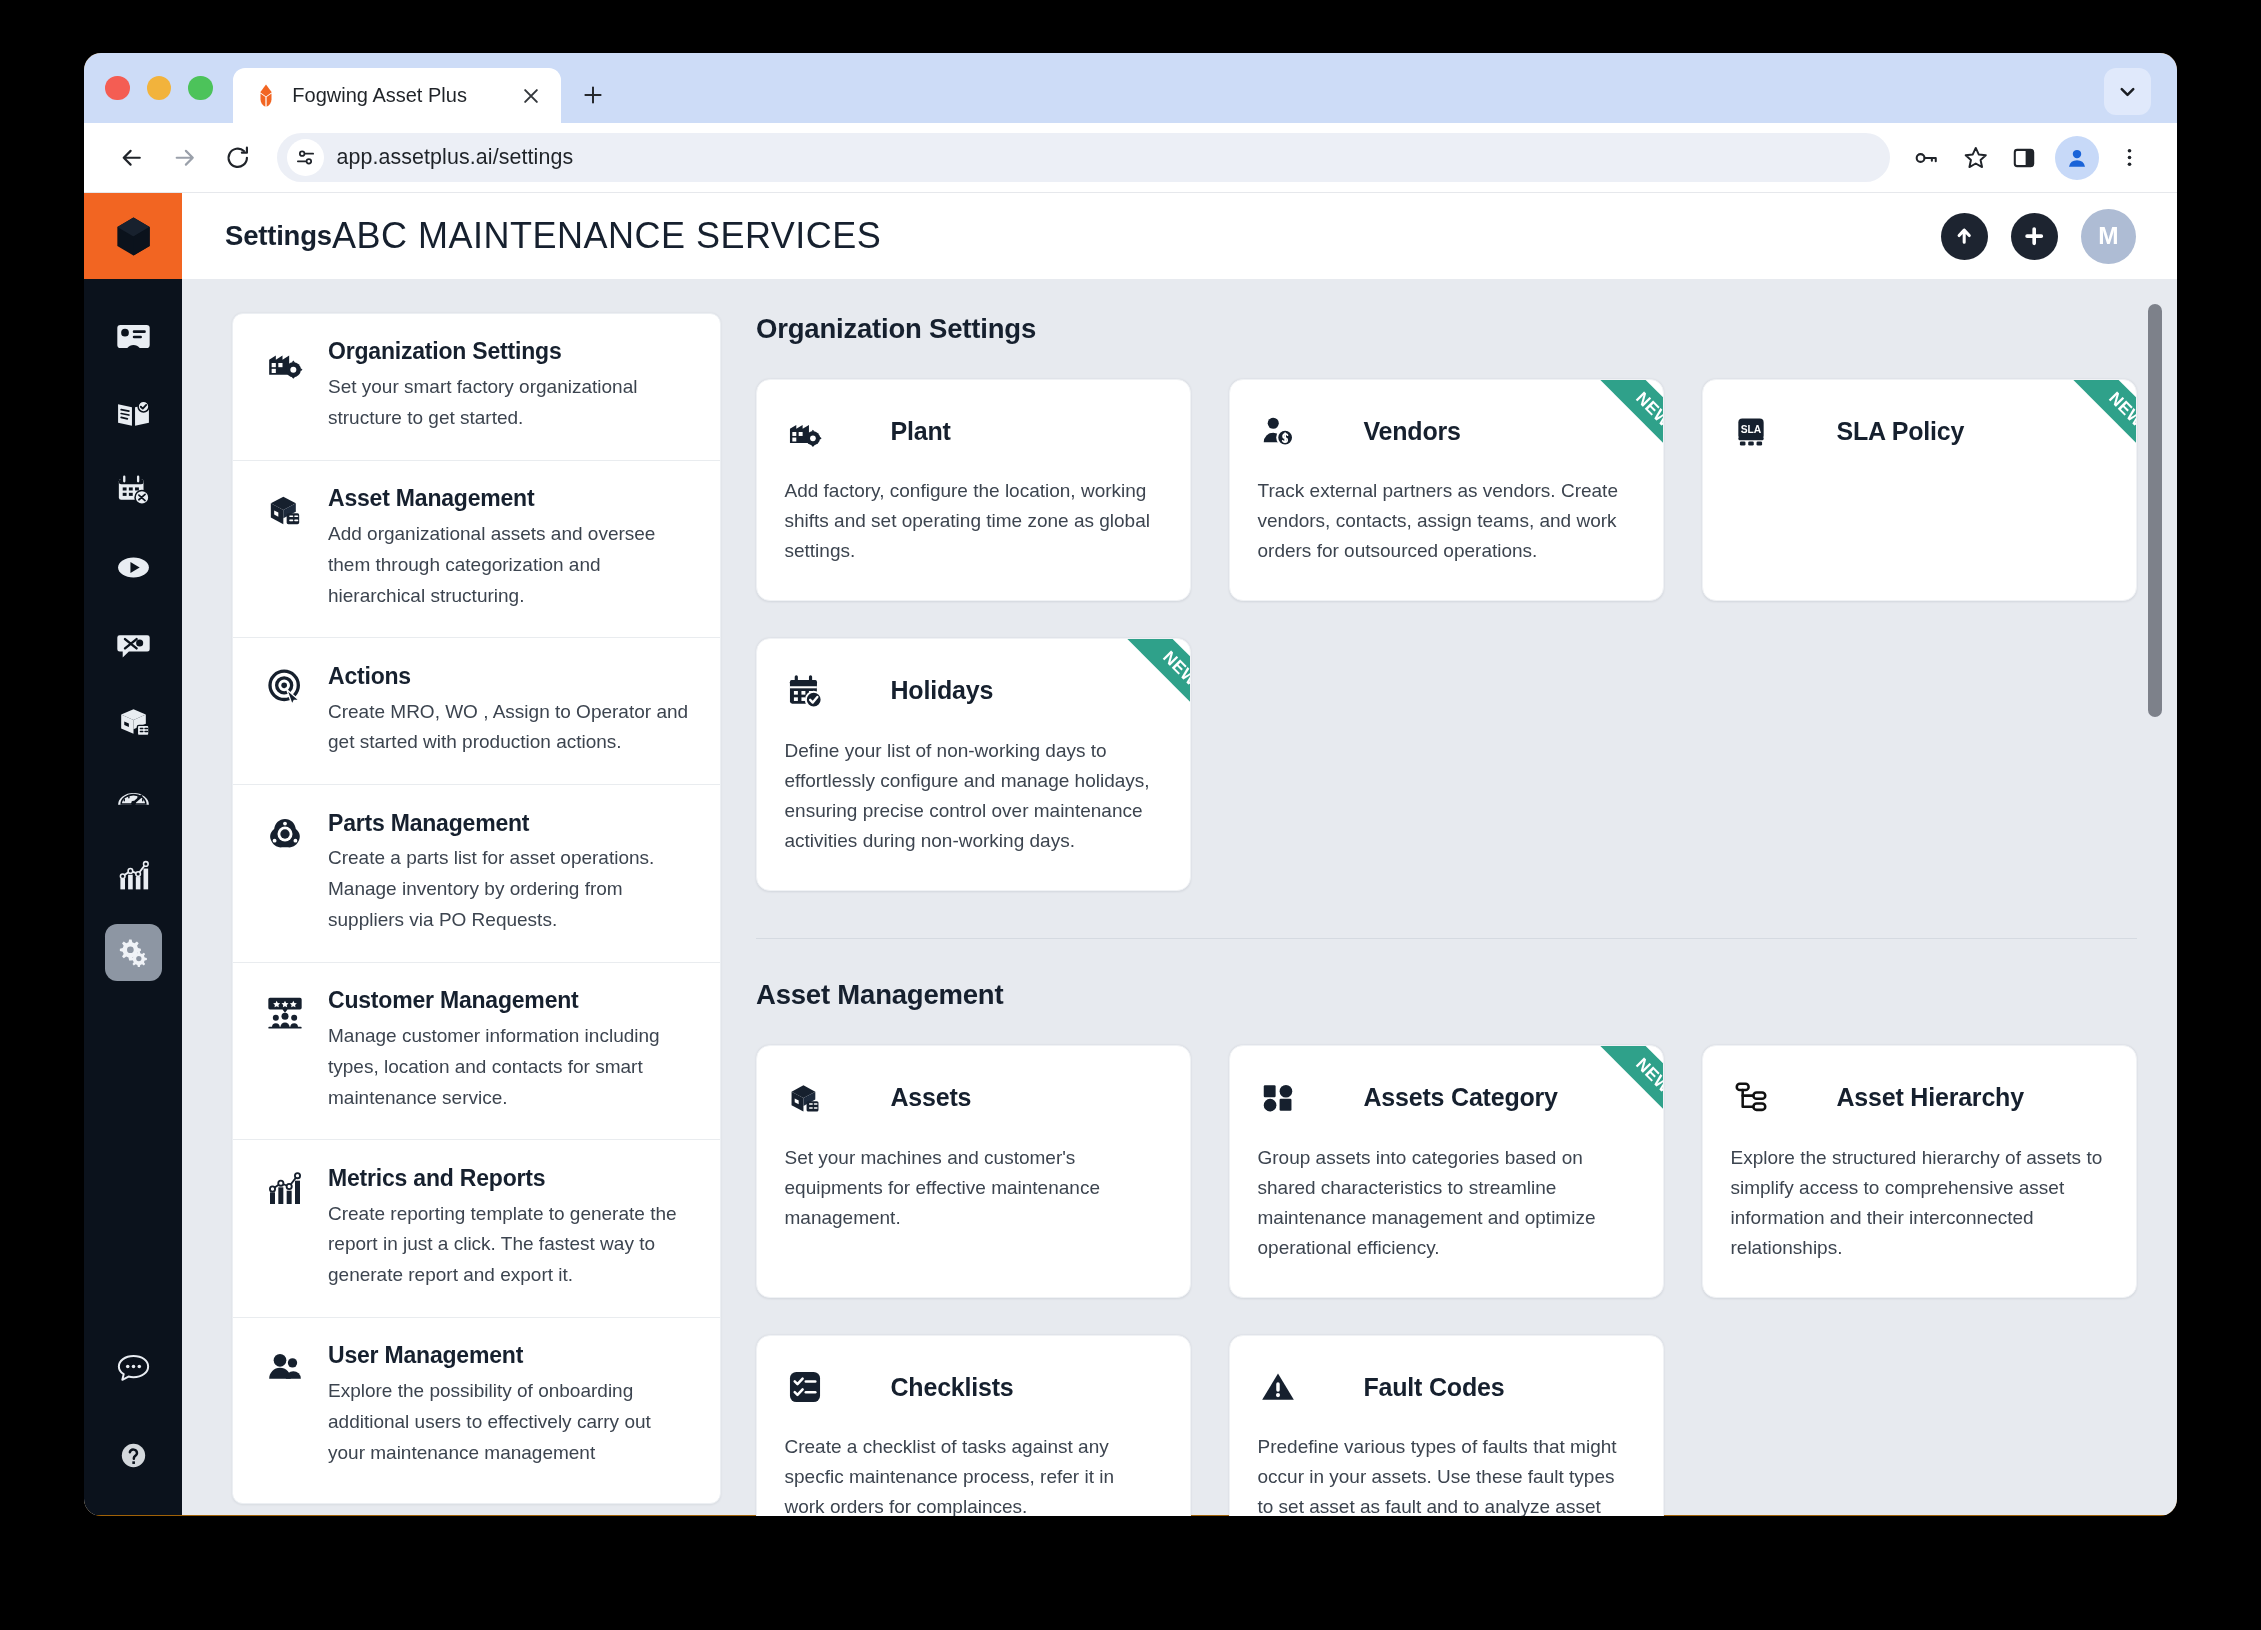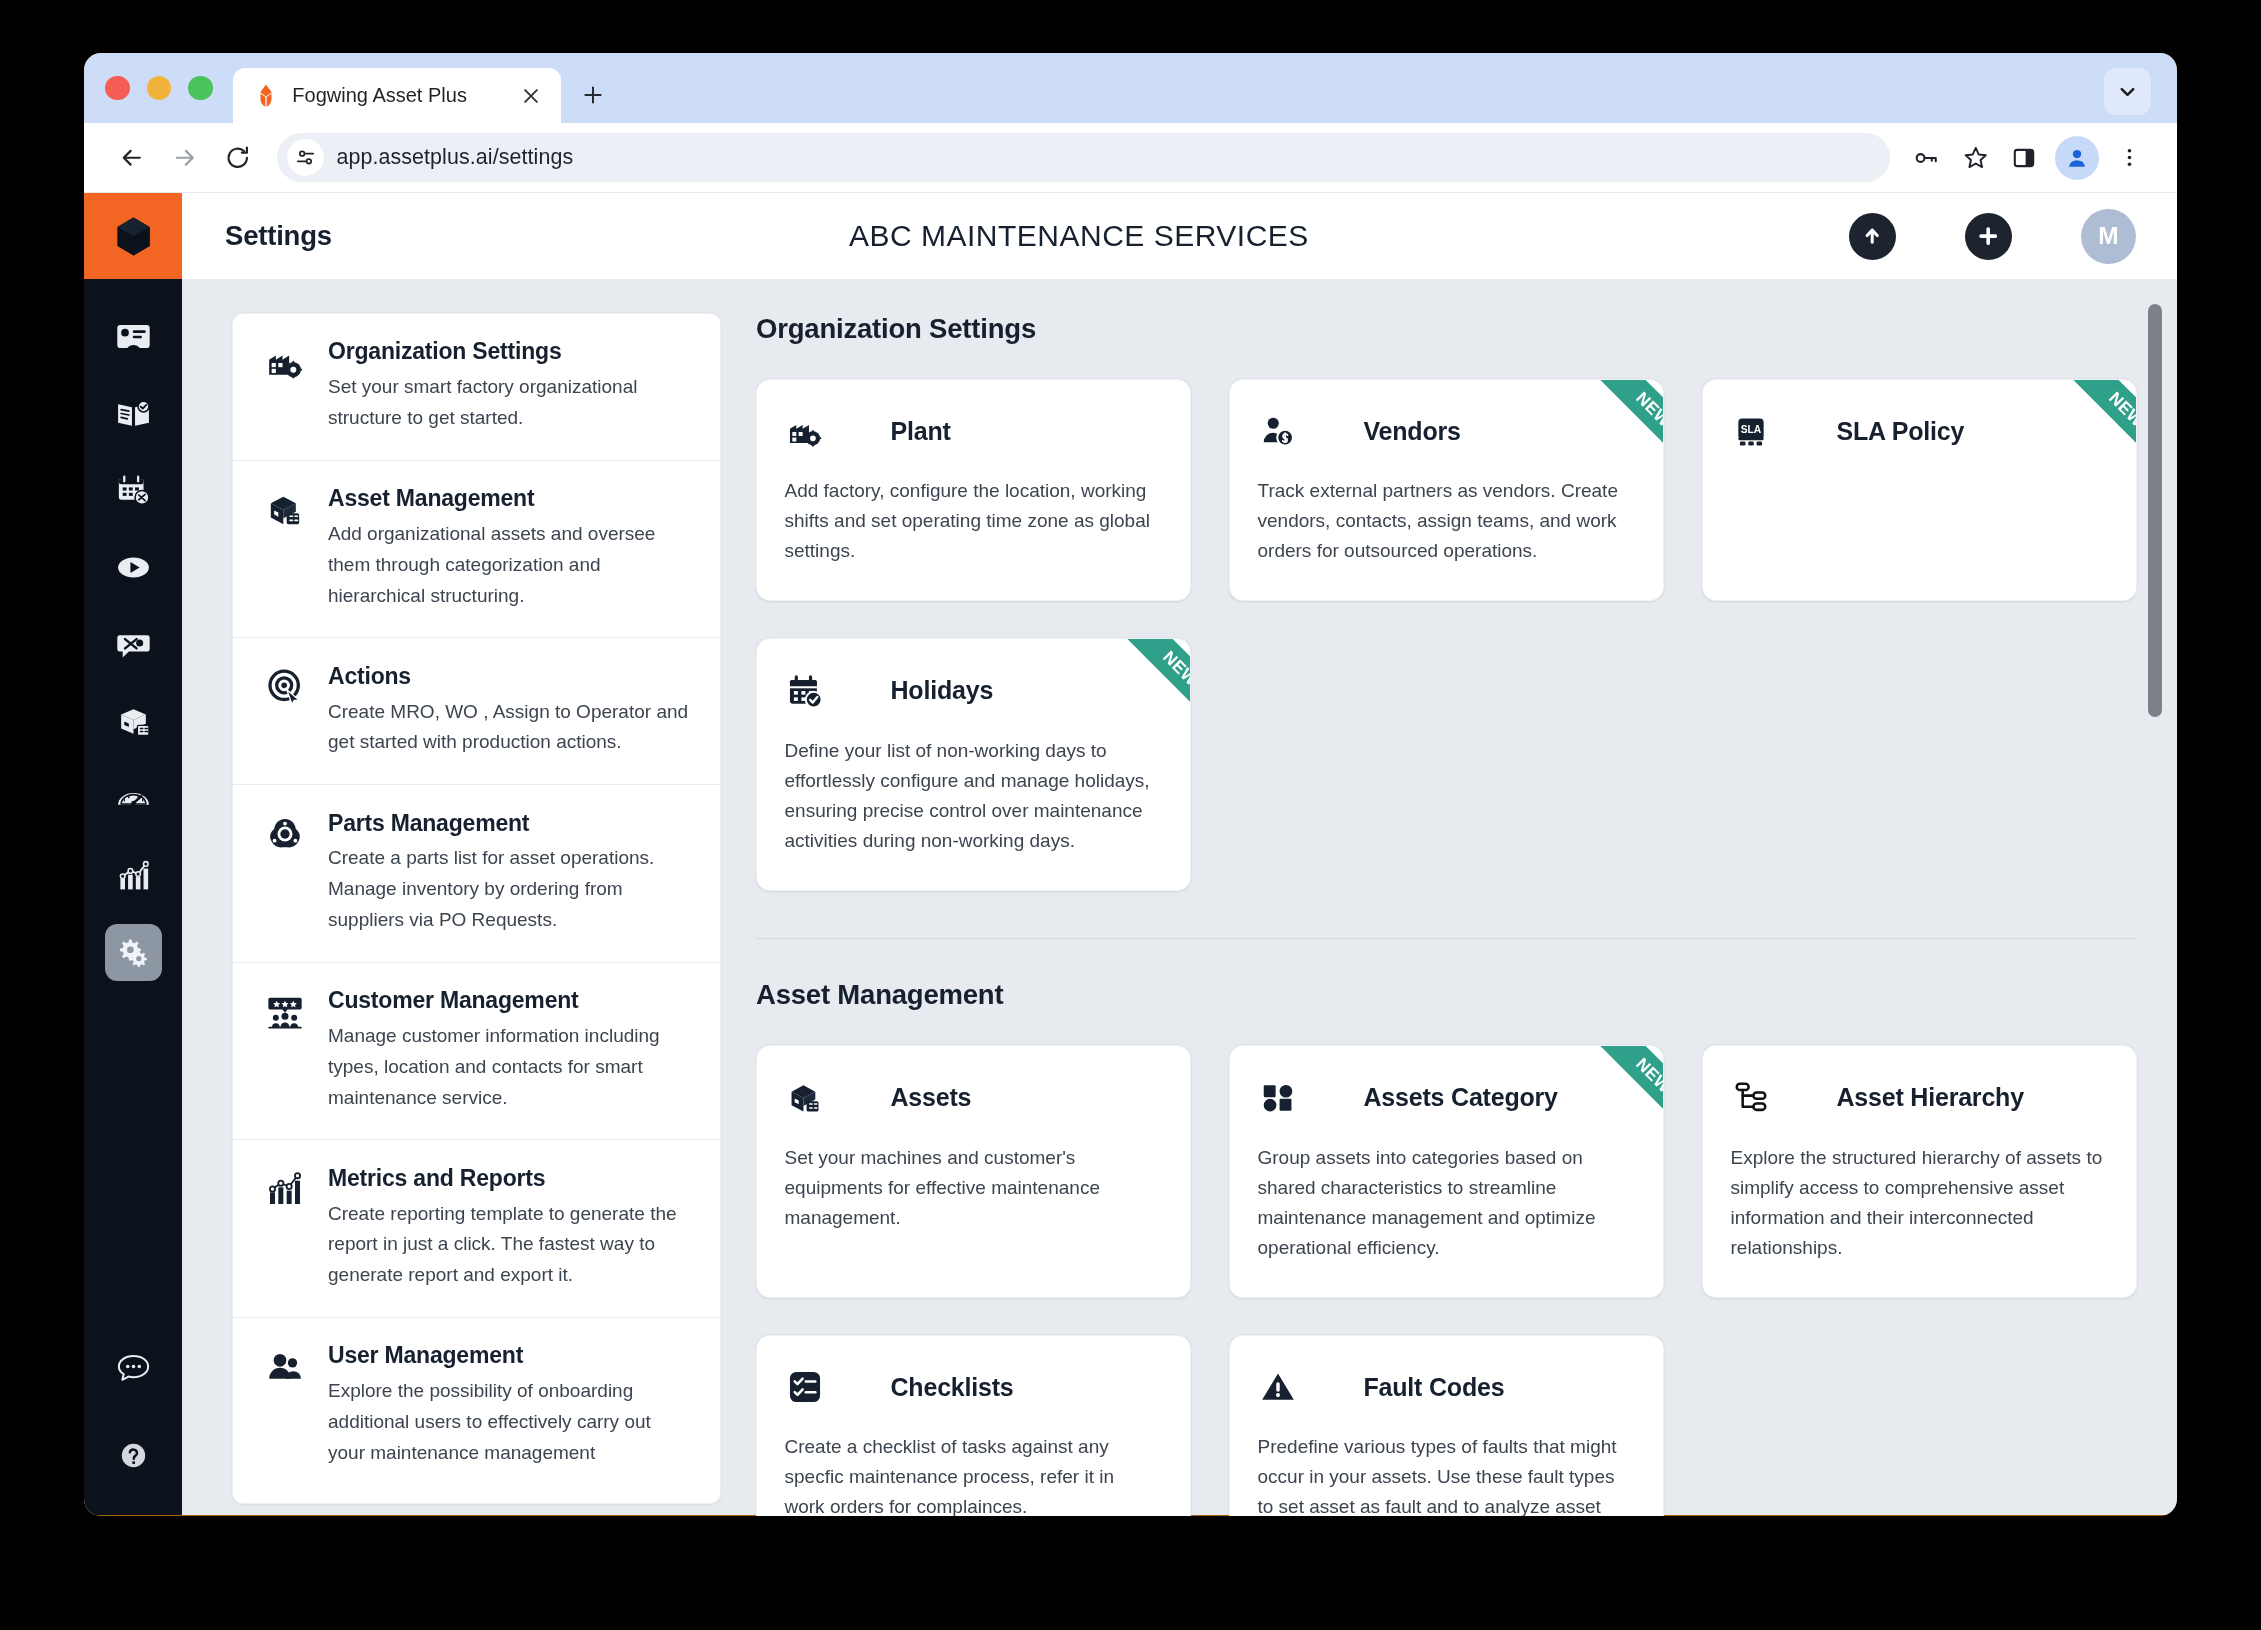--- a/index.html
+++ b/index.html
@@ -148,29 +148,28 @@
   #page {
     flex: 1;
     display: flex; flex-direction: column;
     min-width: 0;
   }
   #app-header {
     height: 86px; background: #fff;
     display: flex; align-items: center;
     padding: 0 41px 0 43px;
     flex: none;
-    gap: 46px;
   }
   #app-header-title {
     font-size: 27.5px; font-weight: 700; color: #16202e;
     letter-spacing: -0.2px;
   }
   #app-header-org {
-    flex: 1; text-align: center;
-    font-size: 30px; color: #16202e; letter-spacing: 0.5px;
+    flex: 1; text-align: left;
+    font-size: 36px; color: #16202e; letter-spacing: 0.5px;
   }
   .hdr-circle {
     width: 47px; height: 47px; border-radius: 50%;
     background: #1d2430;
     display: flex; align-items: center; justify-content: center;
     margin-left: 23px; flex: none;
   }
   #hdr-avatar {
     width: 55px; height: 55px; border-radius: 50%;
     background: #aebcd4;

